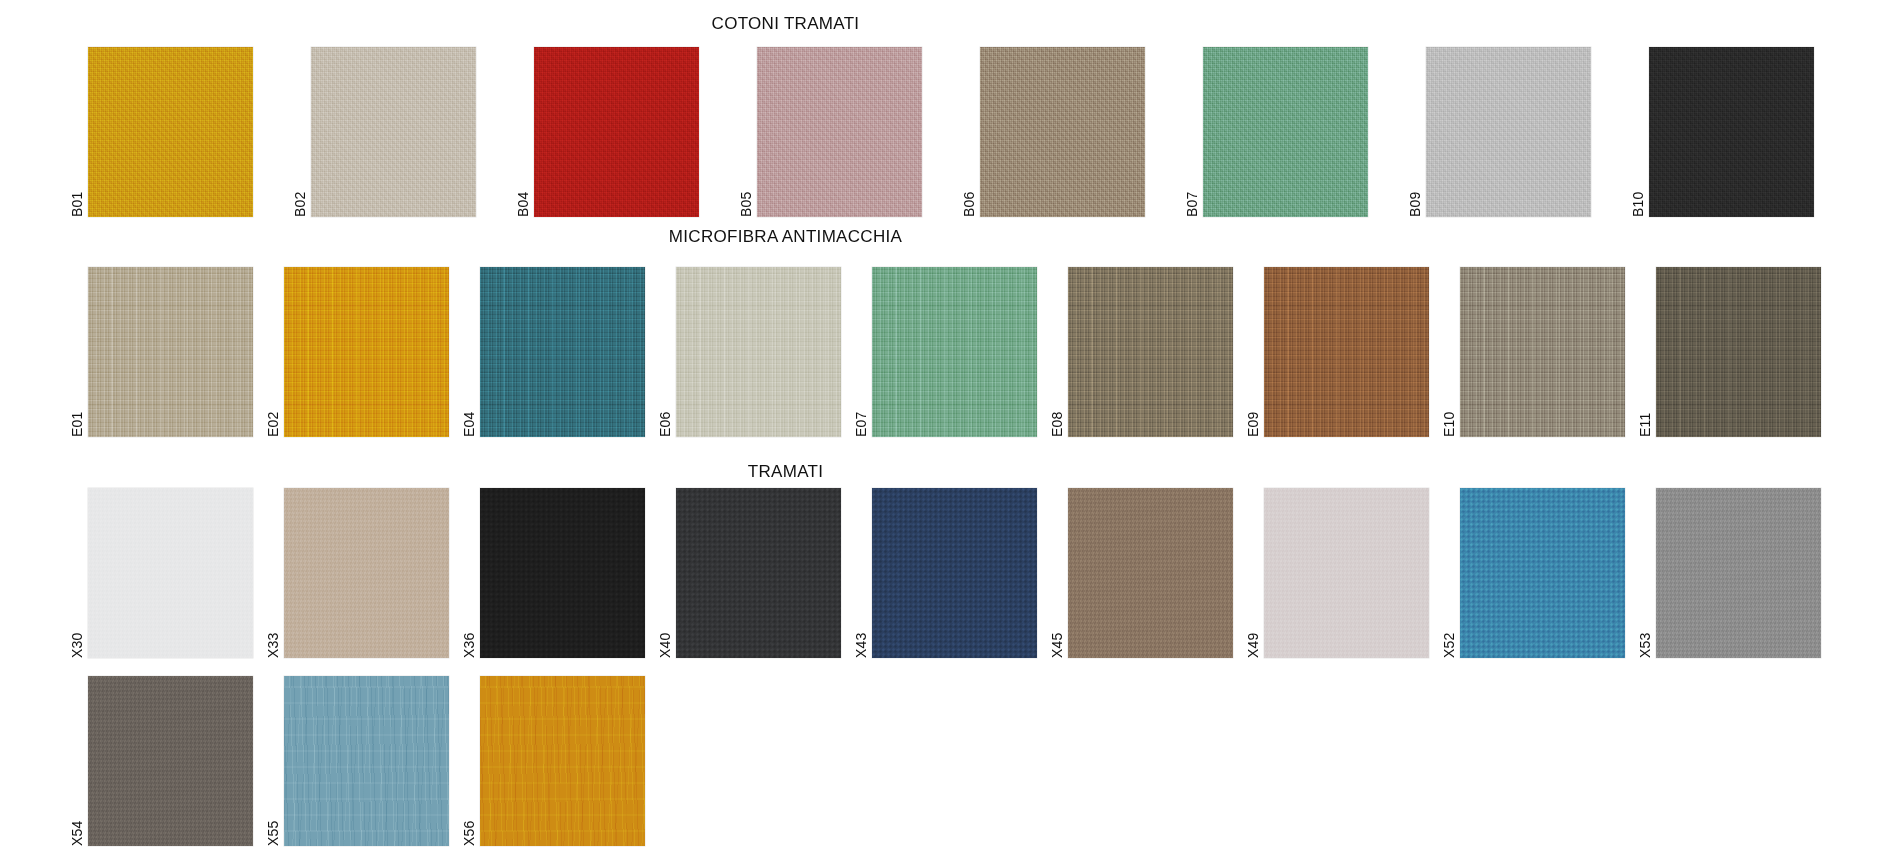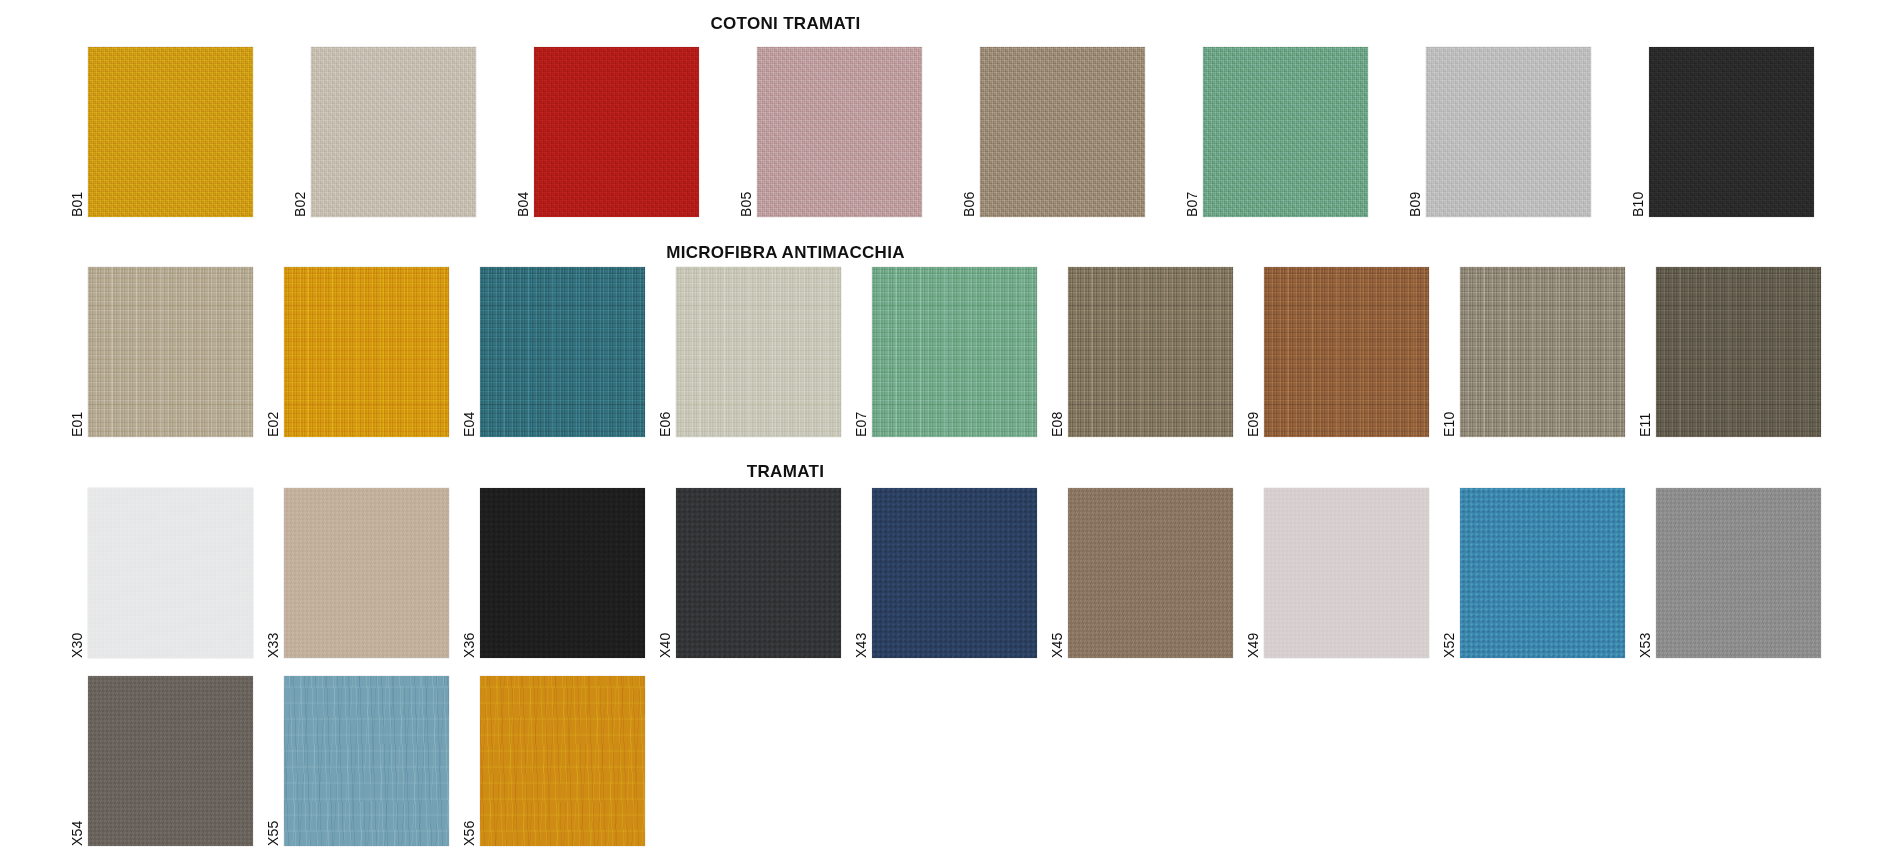--- a/index.html
+++ b/index.html
@@ -24,21 +24,21 @@
     background: #ffffff;
   }
 
   
   .section-title {
     position: absolute;
     left: 0;
     width: 1571px;
     text-align: center;
     font-size: 17px;
-    font-weight: bold;
+    font-weight: normal;
     letter-spacing: 0.3px;
     color: #111111;
     line-height: 20px;
     white-space: nowrap;
   }
 
   
   .swatch-row {
     position: absolute;
     display: flex;
@@ -209,21 +209,21 @@
       </div>
       <div class="swatch-cell" style="width: 165px; height: 170px;">
         <div class="swatch-tile tex-cotton" style="width: 165px; height: 170px; background: rgb(188, 188, 188);"></div>
         <div class="swatch-code" style="left: -20px; color: rgb(17, 17, 17);">B09</div>
       </div>
       <div class="swatch-cell" style="width: 165px; height: 170px;">
         <div class="swatch-tile tex-cotton" style="width: 165px; height: 170px; background: rgb(41, 41, 41);"></div>
         <div class="swatch-code" style="left: -20px; color: rgb(17, 17, 17);">B10</div>
       </div>
     </div>
-    <div class="section-title" style="top: 227px; color: rgb(17, 17, 17); margin-top: 16px;">MICROFIBRA ANTIMACCHIA</div>
+    <div class="section-title" style="top: 227px; color: rgb(17, 17, 17);">MICROFIBRA ANTIMACCHIA</div>
     <div class="swatch-row" style="top: 267px; left: 88px; gap: 31px;">
       <div class="swatch-cell" style="width: 165px; height: 170px;">
         <div class="swatch-tile tex-linen" style="width: 165px; height: 170px; background: rgb(178, 167, 143);"></div>
         <div class="swatch-code" style="left: -20px; color: rgb(17, 17, 17);">E01</div>
       </div>
       <div class="swatch-cell" style="width: 165px; height: 170px;">
         <div class="swatch-tile tex-linen" style="width: 165px; height: 170px; background: rgb(210, 147, 16);"></div>
         <div class="swatch-code" style="left: -20px; color: rgb(17, 17, 17);">E02</div>
       </div>
       <div class="swatch-cell" style="width: 165px; height: 170px;">

